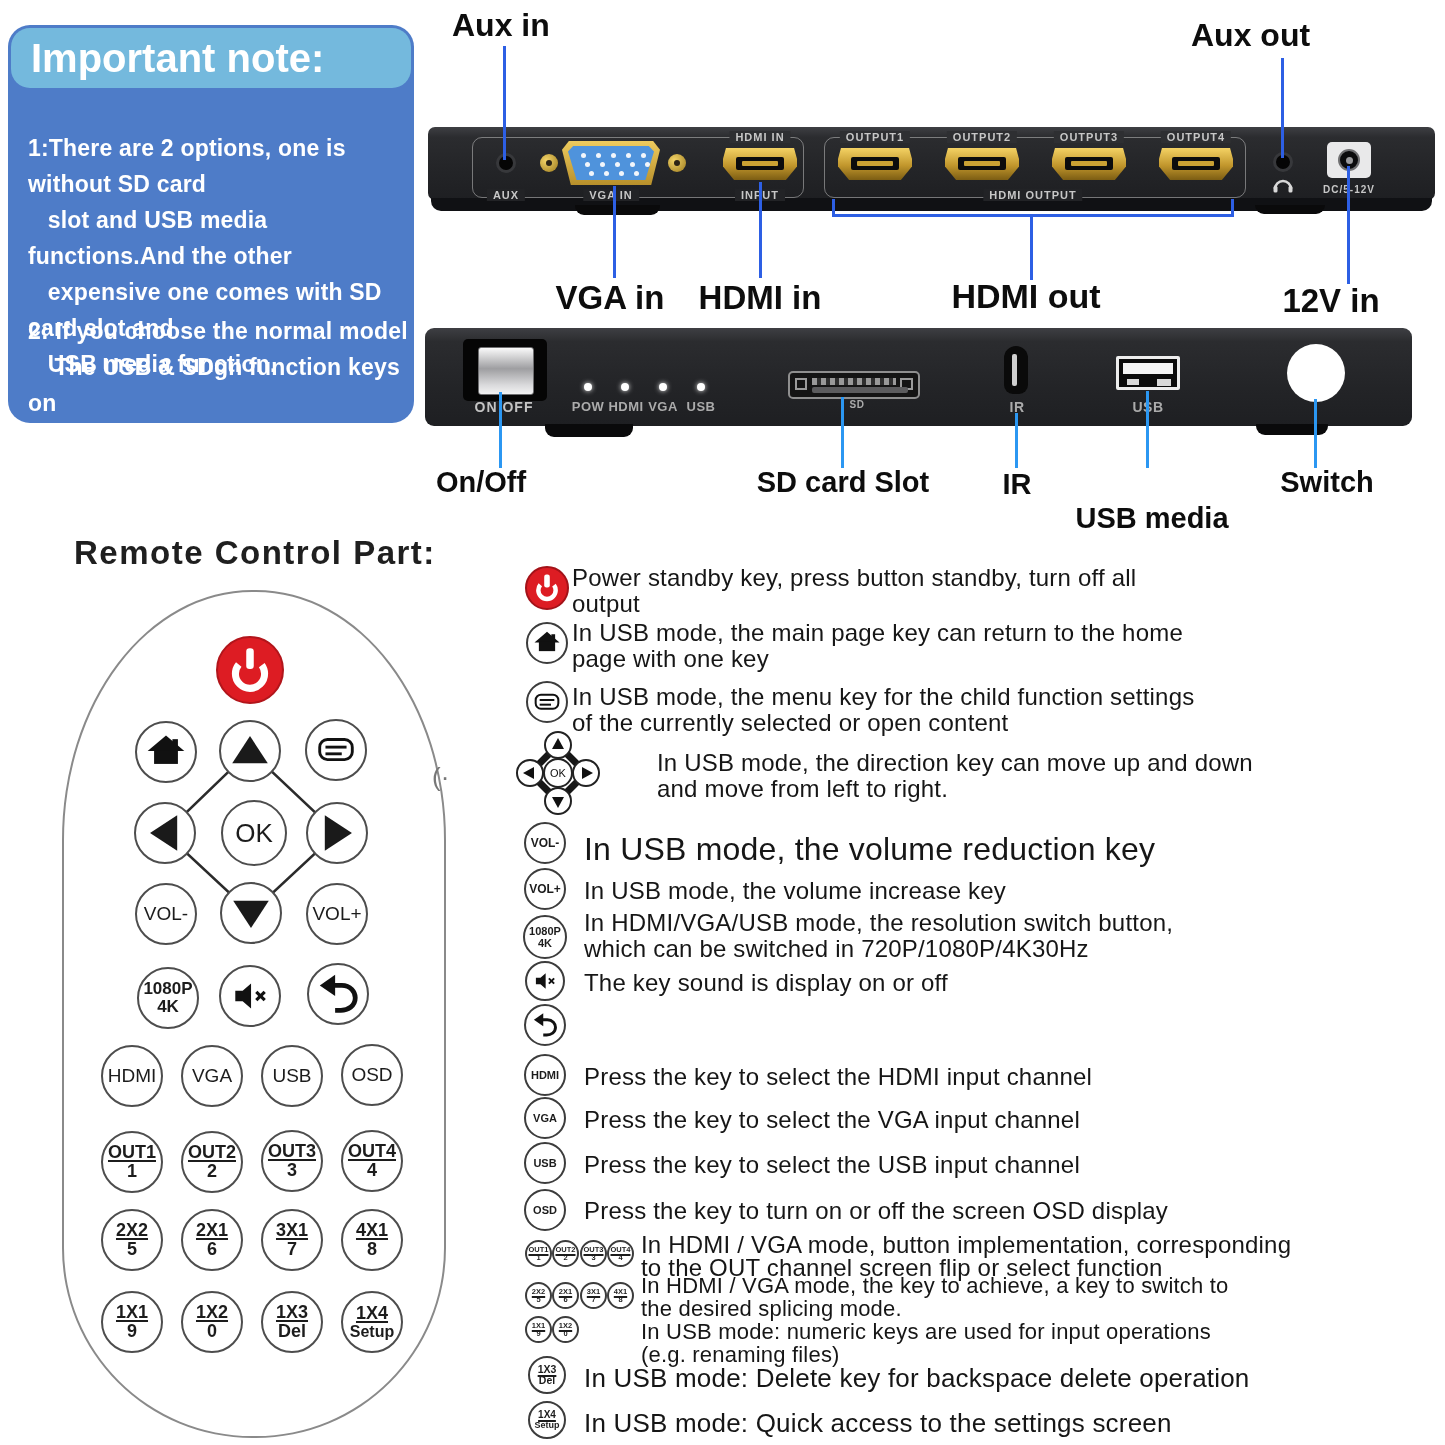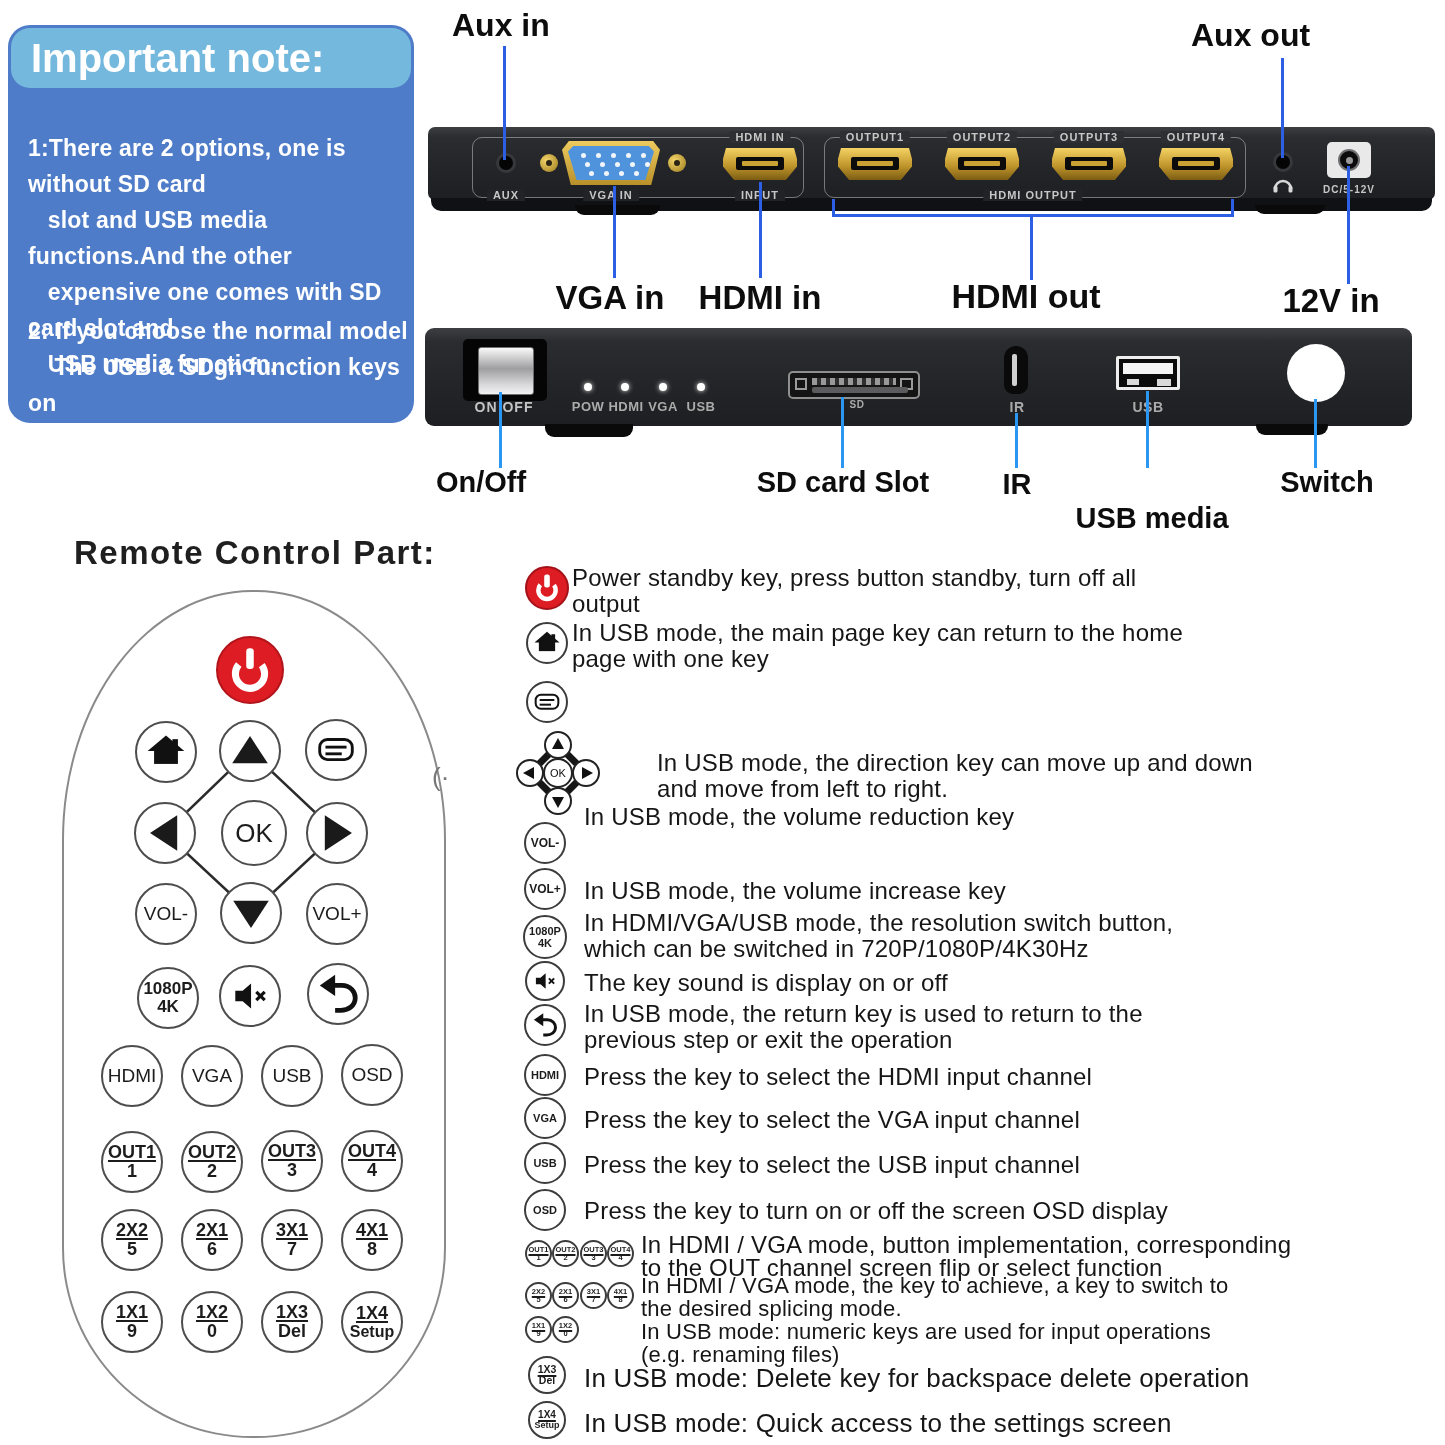--- a/index.html
+++ b/index.html
@@ -381,39 +381,41 @@
   <div class="ktext" style="left:572px;top:620px;font-size:24px;line-height:26px;">In USB mode, the main page key can return to the home
 page with one key</div>
 
   <div class="badge" style="left:526px;top:681px;width:42px;height:42px;">
     <svg width="32" height="32" viewBox="0 0 48 48">
         <rect x="7" y="13" width="34" height="21" rx="8" fill="none" stroke="#111" stroke-width="3"></rect>
         <line x1="13" y1="21" x2="35" y2="21" stroke="#111" stroke-width="3"></line>
         <line x1="13" y1="28" x2="30" y2="28" stroke="#111" stroke-width="3"></line>
       </svg>
   </div>
+  <div class="ktext" style="left:572px;top:684px;font-size:24px;line-height:26px;">In USB mode, the menu key for the child function settings
+of the currently selected or open content</div>
 
   <svg class="abs" style="left:503px;top:729px;" width="110" height="88" viewBox="0 0 110 88">
     <path d="M55 16 L27 44 L55 72 L83 44 Z" fill="none" stroke="#161616" stroke-width="7"></path>
     <circle cx="55" cy="16" r="13" fill="#fff" stroke="#222" stroke-width="2"></circle>
     <circle cx="27" cy="44" r="13" fill="#fff" stroke="#222" stroke-width="2"></circle>
     <circle cx="83" cy="44" r="13" fill="#fff" stroke="#222" stroke-width="2"></circle>
     <circle cx="55" cy="72" r="13" fill="#fff" stroke="#222" stroke-width="2"></circle>
     <polygon points="55,9 49,20 61,20" fill="#111"></polygon>
     <polygon points="20,44 31,38 31,50" fill="#111"></polygon>
     <polygon points="90,44 79,38 79,50" fill="#111"></polygon>
     <polygon points="55,79 49,68 61,68" fill="#111"></polygon>
     <circle cx="55" cy="44" r="14" fill="#fff" stroke="#222" stroke-width="2"></circle>
     <text x="55" y="48" text-anchor="middle" font-size="11" font-family="Liberation Sans, sans-serif" fill="#111">OK</text>
   </svg>
   <div class="ktext" style="left:640px;top:750px;font-size:24px;line-height:26px;margin-left:17px;">In USB mode, the direction key can move up and down
 and move from left to right.</div>
 
   <div class="badge" style="left:524px;top:822px;width:42px;height:42px;font-size:12px;">VOL-</div>
-  <div class="ktext" style="left:584px;top:803px;font-size:24px;">In USB mode, the volume reduction key</div>
+  <div class="ktext" style="left:584px;top:831px;font-size:32px;">In USB mode, the volume reduction key</div>
 
   <div class="badge" style="left:524px;top:868px;width:42px;height:42px;font-size:12px;">VOL+</div>
   <div class="ktext" style="left:584px;top:877px;font-size:24px;">In USB mode, the volume increase key</div>
 
   <div class="badge" style="left:523px;top:915px;width:44px;height:44px;">
     <span style="font-size:11px;line-height:12px;">1080P</span>
     <span style="font-size:11px;line-height:12px;">4K</span>
   </div>
   <div class="ktext" style="left:584px;top:910px;font-size:24px;line-height:26px;">In HDMI/VGA/USB mode, the resolution switch button,
 which can be switched in 720P/1080P/4K30Hz</div>
@@ -426,22 +428,20 @@
       </svg>
   </div>
   <div class="ktext" style="left:584px;top:969px;font-size:24px;">The key sound is display on or off</div>
 
   <div class="badge" style="left:524px;top:1004px;width:42px;height:42px;">
     <svg width="28" height="28" viewBox="0 0 48 48">
         <polygon points="5,15 21,4 21,26" fill="#111"></polygon>
         <path d="M19 15 H28 C37 15 42 22 42 28 C42 37 34 41 27 41 H21" fill="none" stroke="#111" stroke-width="5"></path>
       </svg>
   </div>
-  <div class="ktext" style="left:584px;top:1001px;font-size:24px;line-height:26px;">In USB mode, the return key is used to return to the
-previous step or exit the operation</div>
 
   <div class="badge" style="left:524px;top:1054px;width:42px;height:42px;font-size:11px;">HDMI</div>
   <div class="ktext" style="left:584px;top:1063px;font-size:24px;">Press the key to select the HDMI input channel</div>
 
   <div class="badge" style="left:524px;top:1097px;width:42px;height:42px;font-size:11px;">VGA</div>
   <div class="ktext" style="left:584px;top:1106px;font-size:24px;">Press the key to select the VGA input channel</div>
 
   <div class="badge" style="left:524px;top:1142px;width:42px;height:42px;font-size:11px;">USB</div>
   <div class="ktext" style="left:584px;top:1151px;font-size:24px;">Press the key to select the USB input channel</div>
 

